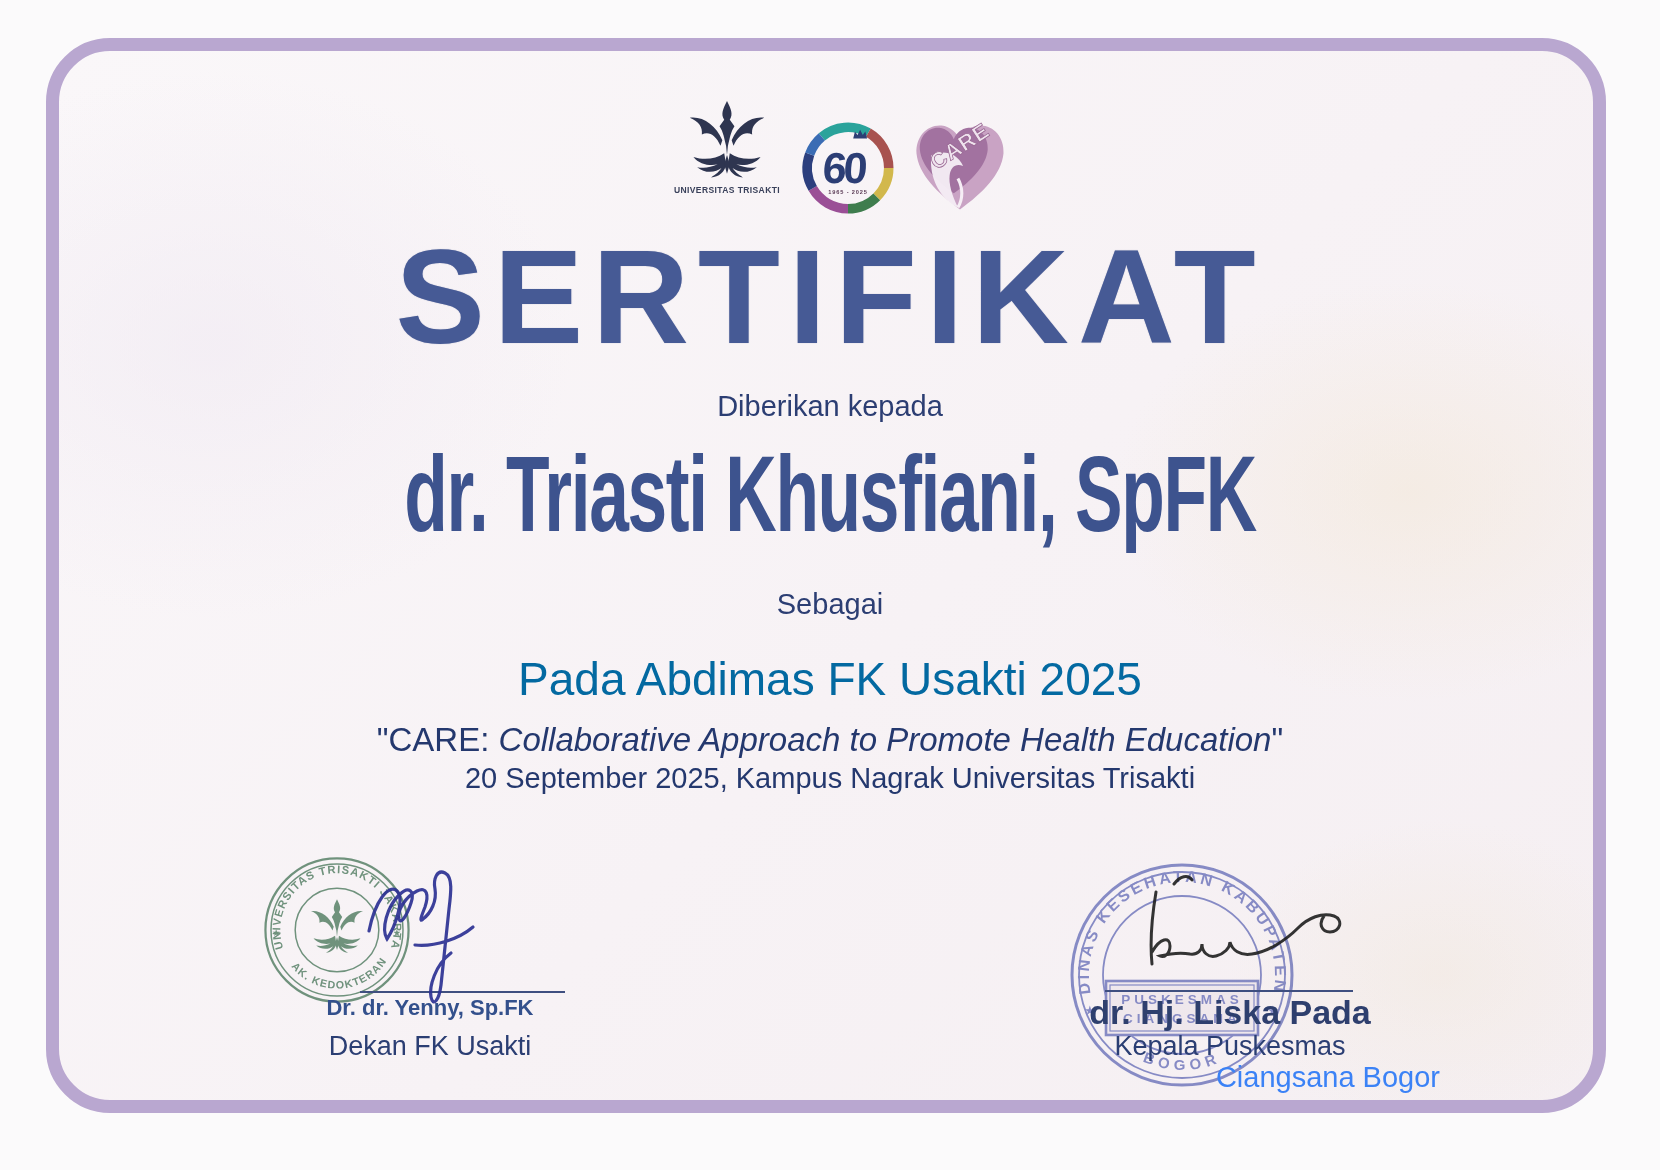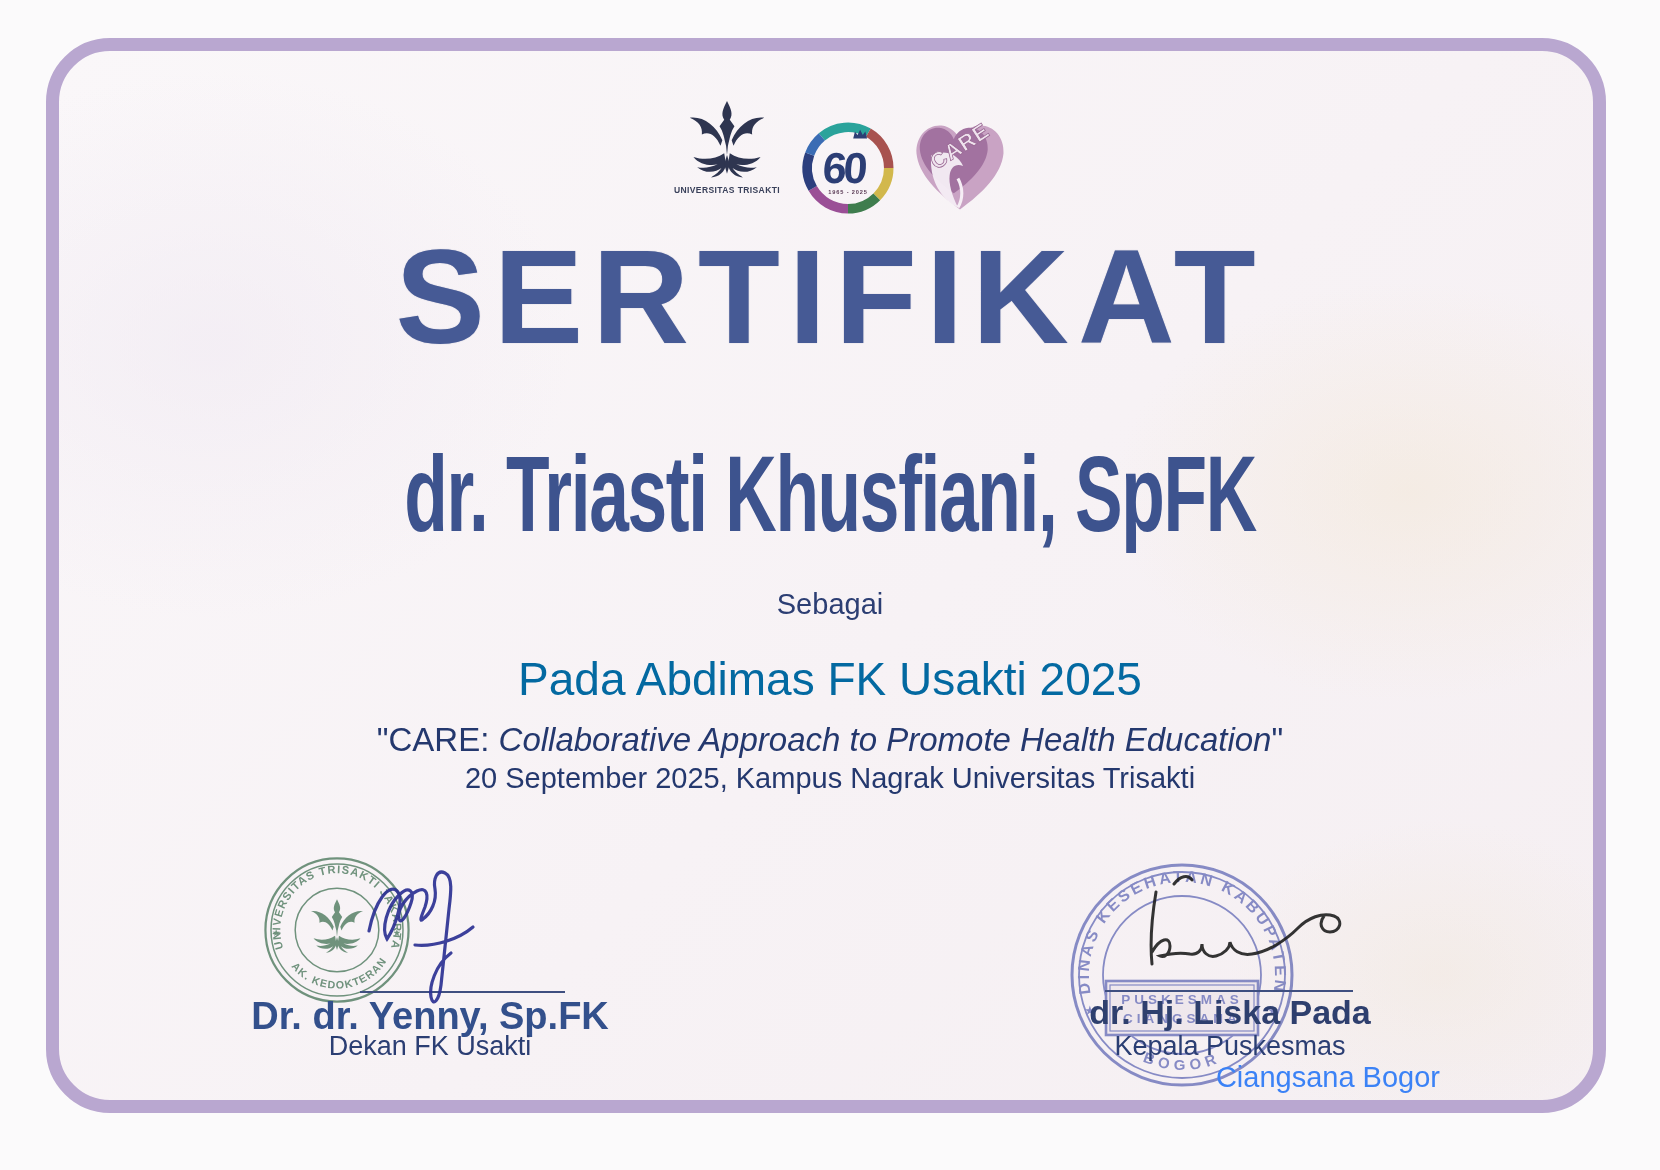--- a/index.html
+++ b/index.html
@@ -32,21 +32,21 @@
   .theme{top:721px;font-size:33px;color:#24386e;}
   .theme .it{font-style:italic;}
   .datevenue{top:762px;font-size:29px;color:#24386e;}
 
   
   .sigblock{position:absolute;}
   .stamp{mix-blend-mode:multiply;opacity:.88;}
   .sig-line{position:absolute;border-top:2px solid #3f4f80;z-index:4;}
   .sig-name{position:absolute;left:0;right:0;text-align:center;font-weight:bold;z-index:5;}
   .sig-title{position:absolute;left:0;right:0;text-align:center;z-index:5;}
-  .left-name{top:160px;font-size:38px;color:#33508c;}
+  .left-name{top:160px;font-size:22px;color:#33508c;}
   .left-title{top:196px;font-size:27px;color:#2b3e73;}
   .right-name{top:148px;font-size:34px;color:#2e3f6e;}
   .right-title1{top:186px;font-size:27px;color:#2b3e73;}
   .right-title2{top:216px;font-size:29px;color:#3b82f6;text-align:right;}
   .ink{position:absolute;z-index:6;}
 </style>
 </head>
 <body>
 
 <svg width="0" height="0" style="position:absolute" aria-hidden="true">
@@ -92,20 +92,21 @@
       <path d="M56,98 C34,82 16,64 14,44 C13,28 24,16 38,17 C47,18 53,24 56,31 C59,24 65,18 74,17 C88,16 99,28 98,44 C96,64 78,82 56,98 Z" fill="#c9a3c4"></path>
       <path d="M56,98 C34,82 16,64 14,44 C13,28 24,16 38,17 C47,18 53,24 56,31 C59,24 65,18 74,17 C88,16 99,28 98,44 C96,64 78,82 56,98 Z" fill="#a272a0" transform="translate(50,48) scale(0.78) translate(-56,-54)"></path>
       <path d="M28,54 C29,74 40,89 54,96 C48,84 45,73 46,65 C47,57 52,53 59,56 C53,43 39,40 28,46 Z" fill="#f6eef5" opacity="0.95"></path>
       <path d="M54,96 C59,88 59,77 54,68" stroke="#f6eef5" stroke-width="3" fill="none"></path>
       <text transform="translate(33,60) rotate(-33)" font-size="21" font-weight="bold" letter-spacing="1" fill="#efe3ee" stroke="#95628f" stroke-width="0.7">CARE</text>
     </svg>
   </div>
 
   <div class="abs ctr title">SERTIFIKAT</div>
 
+  <div class="abs ctr given">Diberikan kepada</div>
 
   <div class="abs ctr name">
     <span class="squeeze">dr. Triasti Khusfiani, SpFK</span>
   </div>
 
   <div class="abs ctr sebagai">Sebagai</div>
 
 
   <div class="abs ctr event">Pada Abdimas FK Usakti 2025</div>
 

